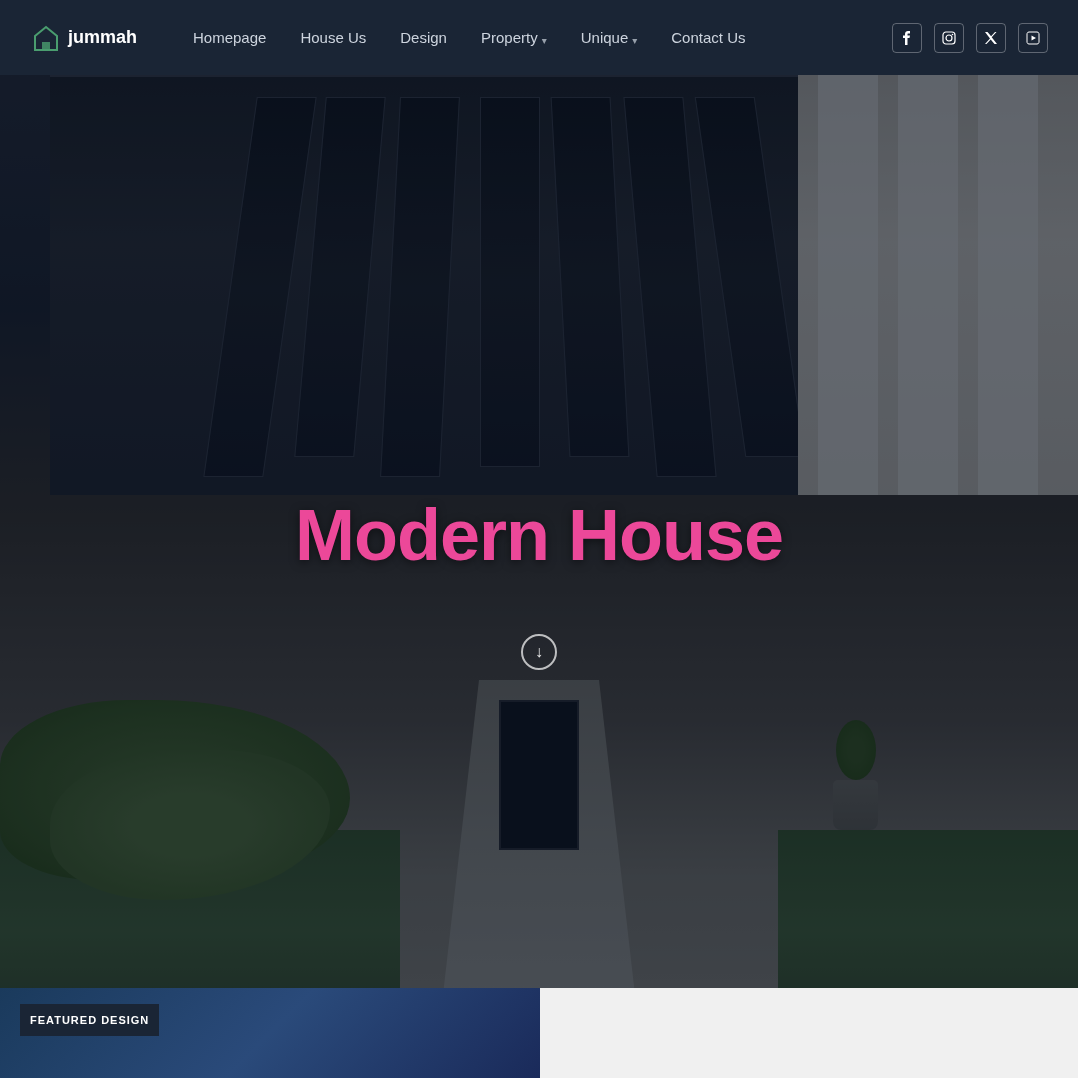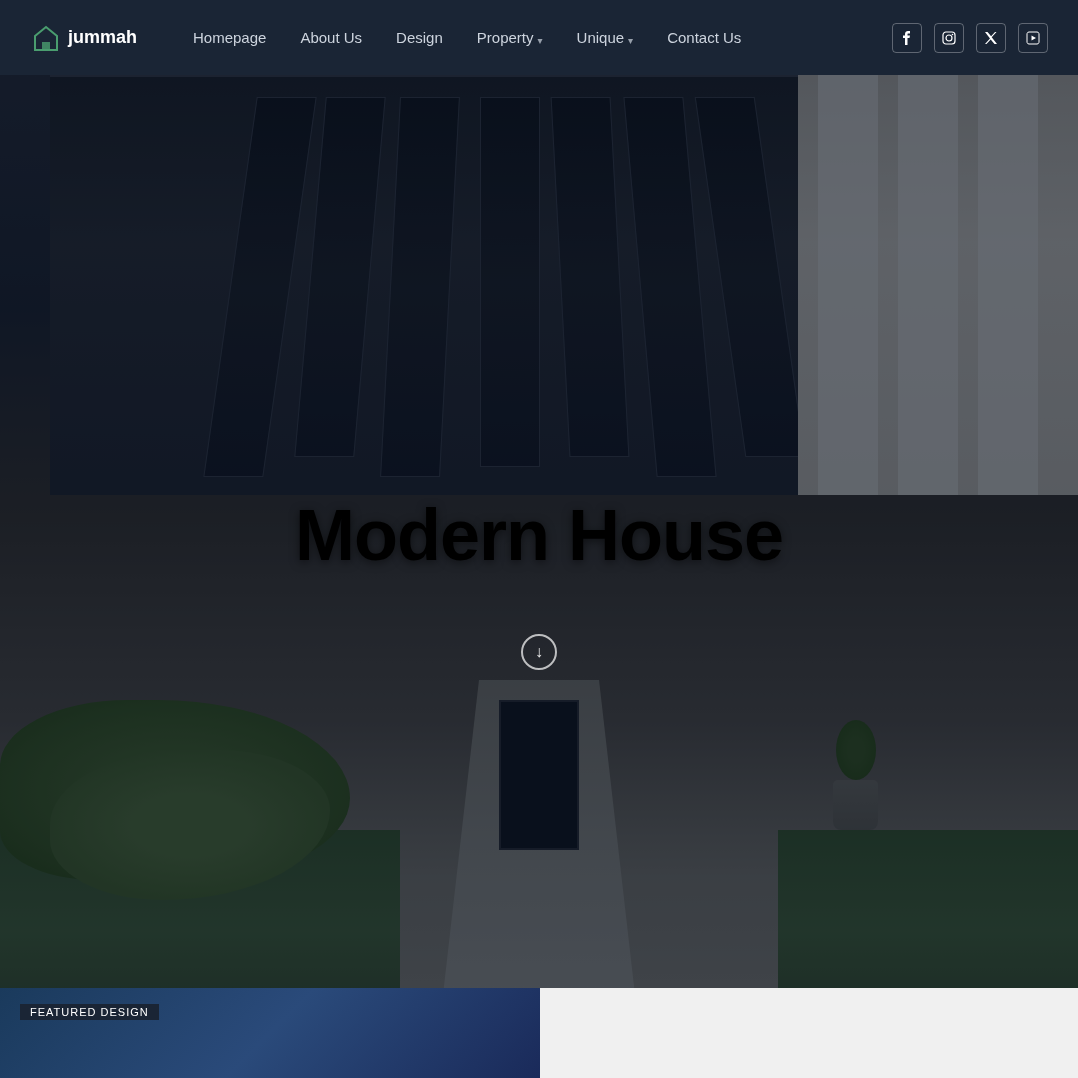--- a/index.html
+++ b/index.html
@@ -220,21 +220,21 @@
       left: 50%;
       transform: translate(-50%, -50%);
       text-align: center;
       color: #fff;
       z-index: 10;
       margin-top: 30px;
     }
     .hero-title {
       font-size: 72px;
       font-weight: 600;
-      color: #000000;
+      color: #ec4899;
       margin-bottom: 20px;
       letter-spacing: -1px;
       text-shadow: 0 2px 10px rgba(0,0,0,0.5);
     }
     .hero-subtitle {
       font-size: 20px;
       font-weight: 400;
       color: rgba(255,255,255,0.9);
       letter-spacing: 1px;
     }
@@ -270,23 +270,23 @@
       background: linear-gradient(135deg, #1a3a5c 0%, #2a4a7a 50%, #1a2a5a 100%);
       display: flex;
       align-items: flex-start;
       padding: 16px 20px;
       position: relative;
     }
     .card-badge {
       background: #1a2535;
       color: #fff;
       font-size: 11px;
-      font-weight: 400;
+      font-weight: 700;
       letter-spacing: 1px;
-      padding: 2px 10px;
+      padding: 10px 10px;
       display: inline-block;
     }
     .card-right {
       flex: 1;
       background: #f0f0f0;
     }
   </style>
 </head>
 <body>
 
@@ -297,21 +297,21 @@
       <rect x="12" y="20" width="8" height="8" fill="#4a9d6f" opacity="0.8"></rect>
     </svg>
     <span>jummah</span>
   </a>
 
   <div class="nav-links">
     <div class="nav-link">
       <span>Homepage</span>
     </div>
     <div class="nav-link">
-      <span>About Us</span>
+      <span>House Us</span>
     </div>
     <div class="nav-link">
       <span>Design</span>
     </div>
     <div class="nav-link">
       <span>Property</span>
       <span class="chevron">▾</span>
     </div>
     <div class="nav-link">
       <span>Unique</span>

